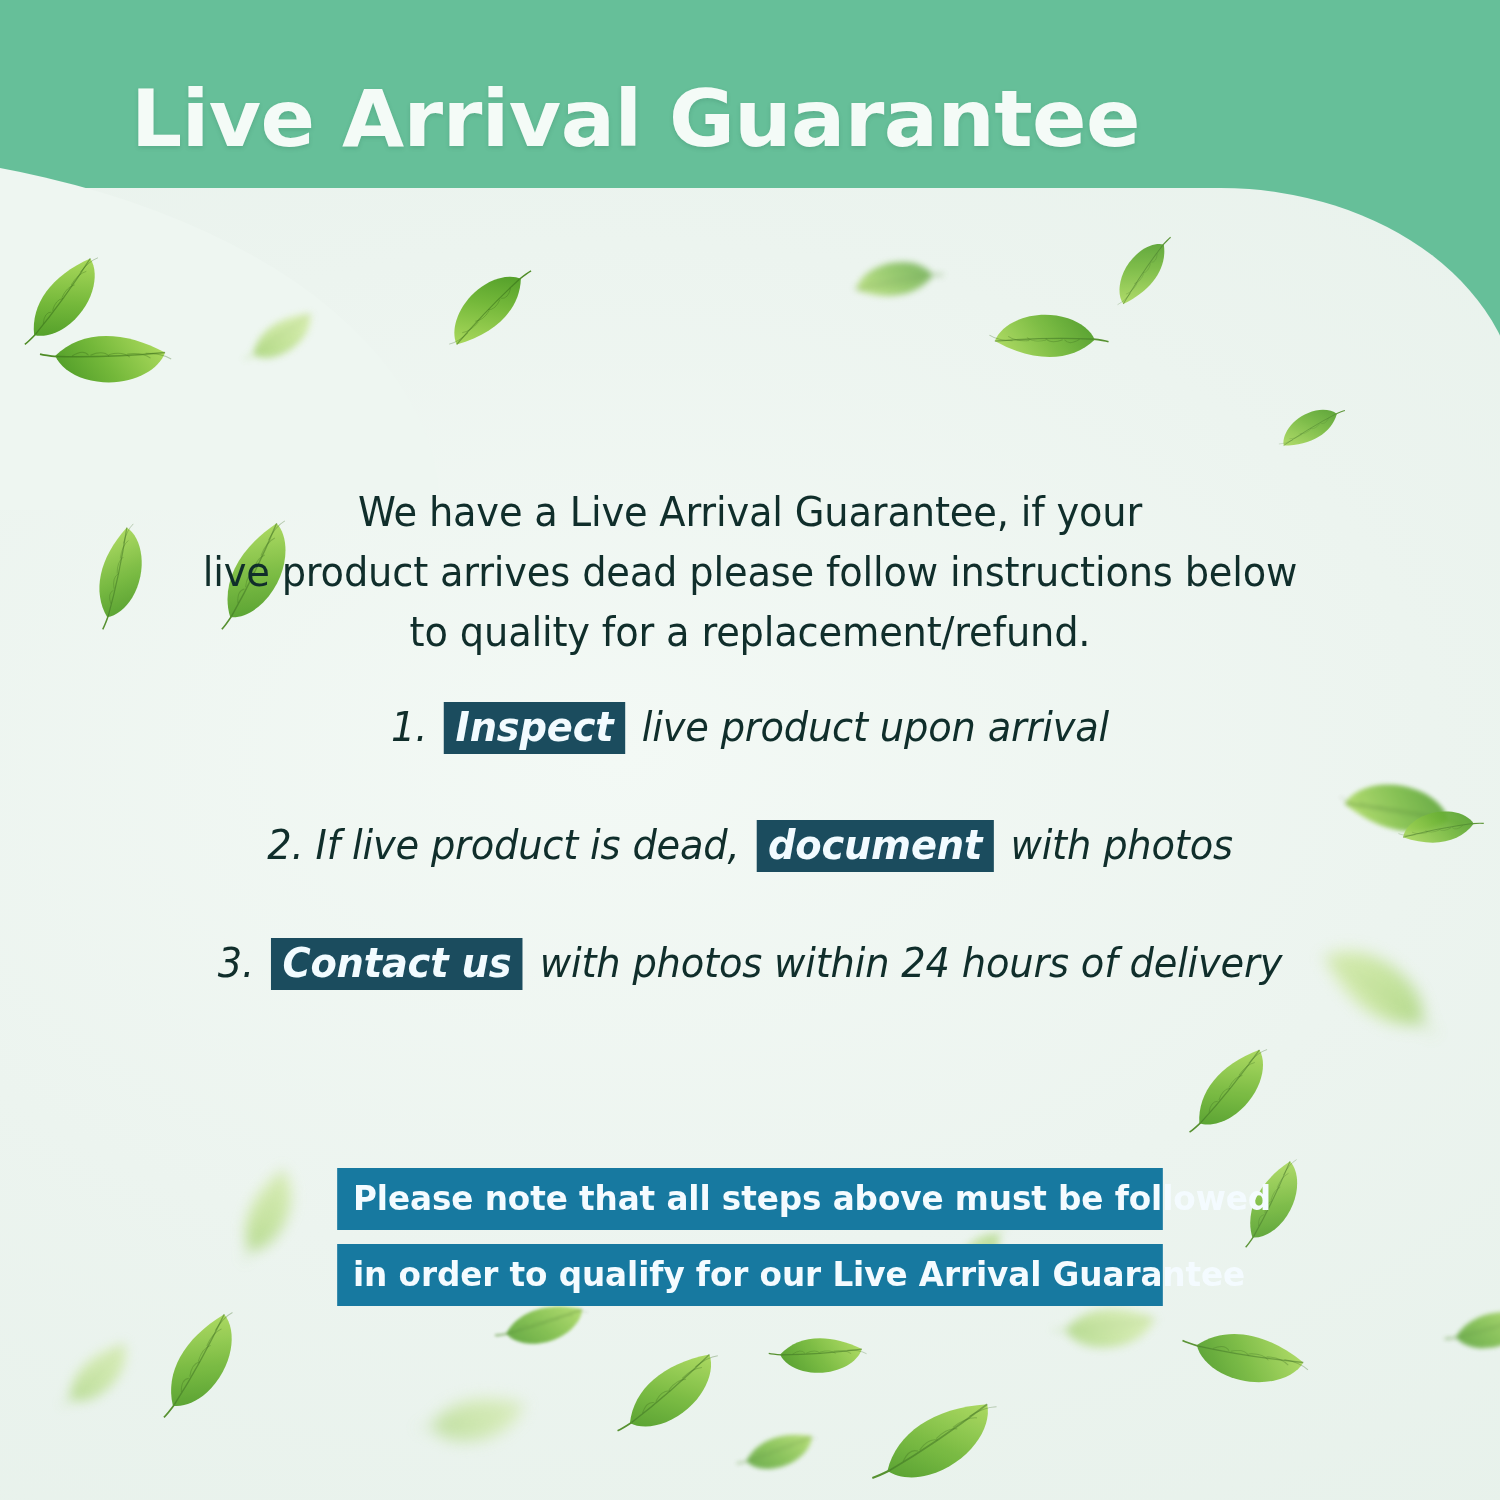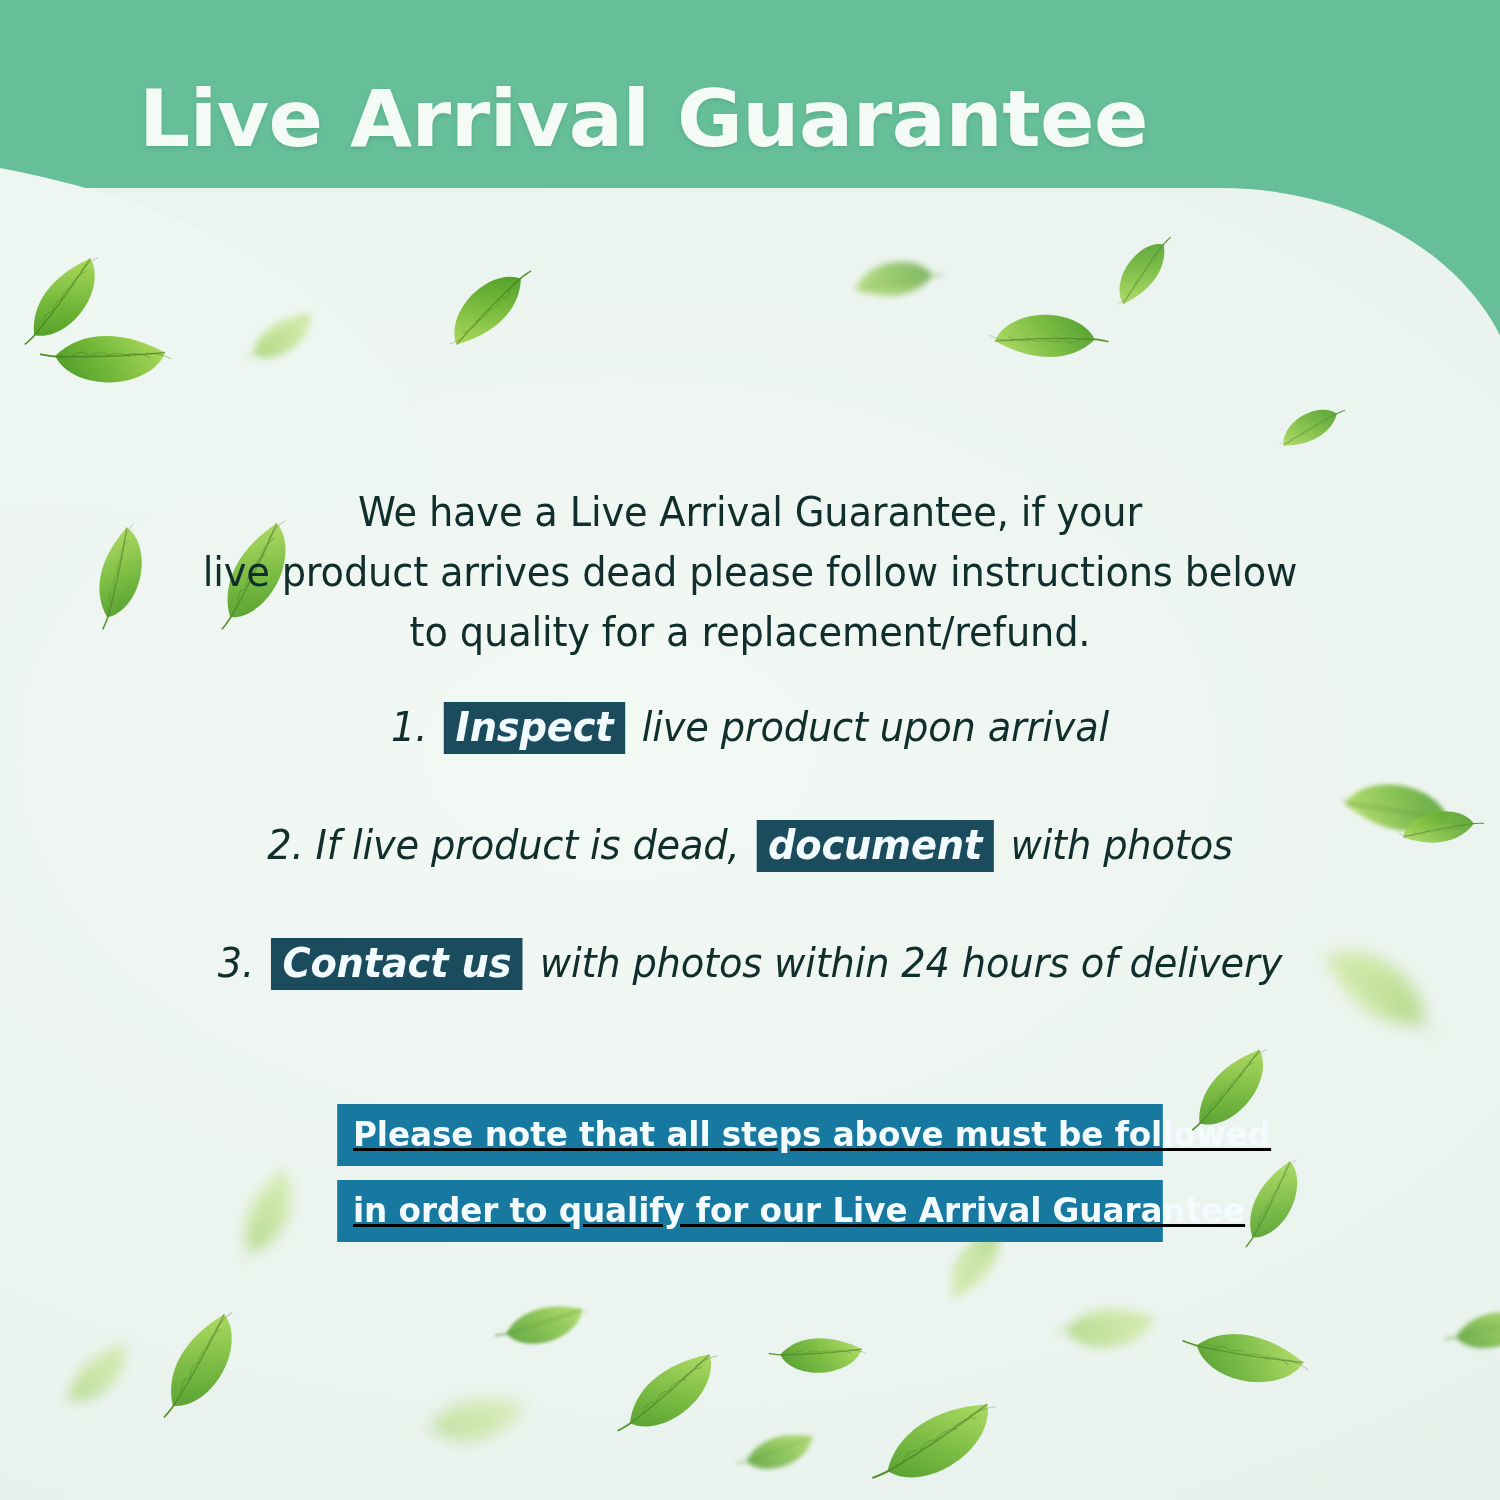--- a/index.html
+++ b/index.html
@@ -44,21 +44,20 @@
     left:-200px;top:150px;
     width:640px;height:360px;
     background:#eef6f1;
     border-radius:0 100% 0 0 / 0 100% 0 0;
   }
 
   
   .header-band{
     position:absolute;left:0;top:0;width:1271px;height:250px;
     overflow:visible;
-    padding-left:16px;
   }
   .header-title{
     position:absolute;
     left:0;right:0;top:74px;
     text-align:center;
     color:#f4fbf7;
     font-family:"DejaVu Sans", sans-serif;
     font-weight:bold;
     font-size:78px;
     letter-spacing:-0.5px;
@@ -100,23 +99,22 @@
     color:#f2fbff;
     font-weight:bold;
     padding:3px 12px 5px 12px;
     margin:0 5px;
     line-height:44px;
     vertical-align:baseline;
   }
 
   
   .notice{
-    position:absolute;left:0;right:0;top:1104px;
+    position:absolute;left:0;right:0;top:1168px;
     text-align:center;
-    text-decoration:underline;
   }
   .notice-line{
     display:block;
     margin:0 auto;
     width:834px;
     background:#1779a0;
     color:#f4fbff;
     font-family:"DejaVu Sans", sans-serif;
     font-size:33px;
     font-weight:bold;

